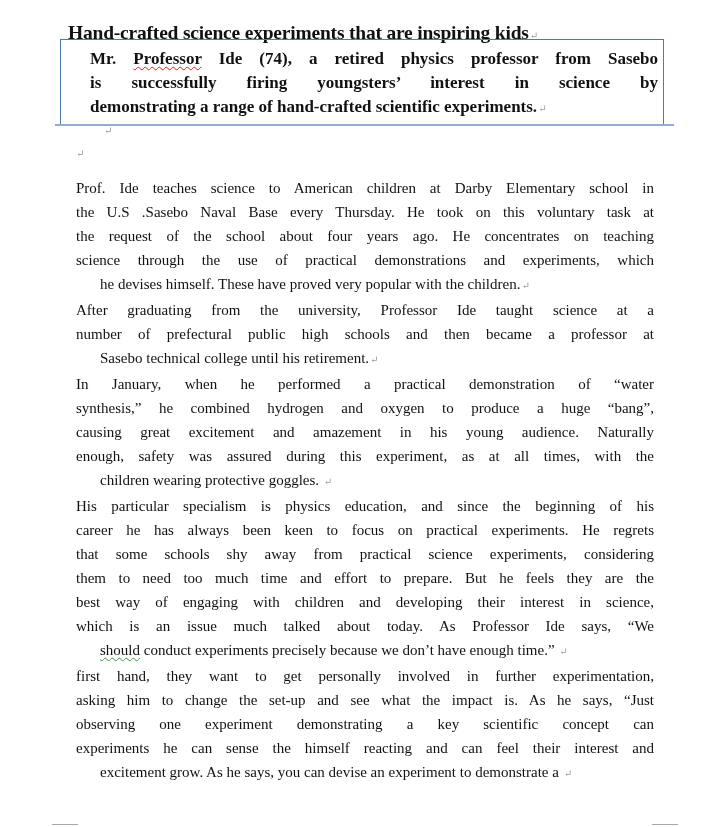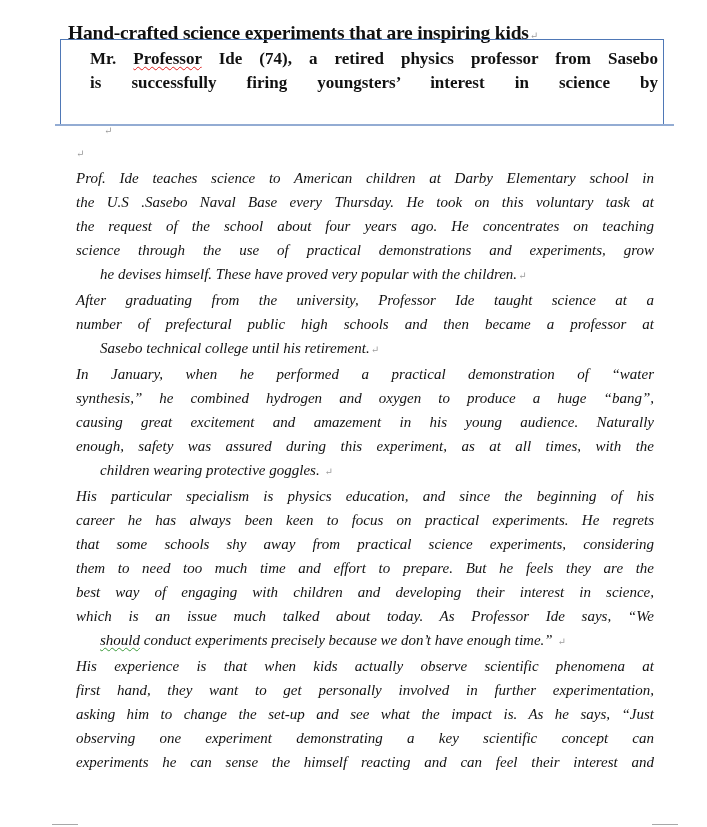--- a/index.html
+++ b/index.html
@@ -20,53 +20,54 @@
       position: absolute; left: 90px; top: 47px; width: 568px;
       font-size: 17px; font-weight: bold; line-height: 24px; text-align: justify; text-align-last: left;
     }
     .lead .line { display: block; text-align: justify; text-align-last: justify; }
     .lead .line.last { text-align-last: left; }
     .squiggle-red { text-decoration: underline wavy #e02020; text-decoration-thickness: 1px; text-underline-offset: 2px; }
     .squiggle-green { text-decoration: underline wavy #3a9a3a; text-decoration-thickness: 1px; text-underline-offset: 2px; }
     .mark1 { position: absolute; left: 104px; top: 125px; color: #9a9a9a; font-size: 10px; }
     .mark2 { position: absolute; left: 76px; top: 148px; color: #9a9a9a; font-size: 10px; }
     .body {
-      position: absolute; left: 76px; top: 166px; width: 578px;
-      font-size: 15px; line-height: 24px; font-style: italic;
+      position: absolute; left: 76px; top: 176px; width: 578px;
+      font-size: 15px; line-height: 24px;
     }
     .para { margin: 0; }
     .para .line { display: block; text-align: justify; text-align-last: justify; white-space: nowrap; }
     .para .line.last { text-align-last: left; margin-left: 24px; }
     .margin-mark { position: absolute; top: 824px; height: 1px; width: 26px; background: #a8a8a8; }
   </style>
 </head>
 <body>
 
 <div>
 
   <div class="title"><span>Hand-crafted science experiments that are inspiring kids</span><span class="pm">↵</span></div>
 
   <div class="box"></div>
   <div class="box-bottom"></div>
 
   <div class="lead">
     <span class="line"><span>Mr. </span><span class="squiggle-red">Professor</span><span> Ide (74), a retired physics professor from Sasebo</span></span>
     <span class="line">is successfully firing youngsters’ interest in science by</span>
+    <span class="line last"><span>demonstrating a range of hand-crafted scientific experiments.</span><span class="pm">↵</span></span>
   </div>
 
   <span class="mark1">↵</span>
   <span class="mark2">↵</span>
 
   <div class="body">
 
     <p class="para">
       <span class="line"> Prof. Ide teaches science to American children at Darby Elementary school in</span>
       <span class="line">the U.S .Sasebo Naval Base every Thursday. He took on this voluntary task at</span>
       <span class="line">the request of the school about four years ago. He concentrates on teaching</span>
-      <span class="line">science through the use of practical demonstrations and experiments, grow</span>
+      <span class="line">science through the use of practical demonstrations and experiments, which</span>
       <span class="line last"><span>he devises himself. These have proved very popular with the children.</span><span class="pm">↵</span></span>
     </p>
 
     <p class="para">
       <span class="line"> After graduating from the university, Professor Ide taught science at a</span>
       <span class="line">number of prefectural public high schools and then became a professor at</span>
       <span class="line last"><span>Sasebo technical college until his retirement.</span><span class="pm">↵</span></span>
     </p>
 
     <p class="para">
@@ -81,24 +82,24 @@
       <span class="line"> His particular specialism is physics education, and since the beginning of his</span>
       <span class="line">career he has always been keen to focus on practical experiments. He regrets</span>
       <span class="line">that some schools shy away from practical science experiments, considering</span>
       <span class="line">them to need too much time and effort to prepare. But he feels they are the</span>
       <span class="line">best way of engaging with children and developing their interest in science,</span>
       <span class="line">which is an issue much talked about today.  As Professor Ide says, “We</span>
       <span class="line last"><span class="squiggle-green">should</span><span> conduct experiments precisely because we don’t have enough time.” </span><span class="pm">↵</span></span>
     </p>
 
     <p class="para">
-      <span class="line"> His experience is that when kids actually observe scientific phenomena at</span>
       <span class="line">first hand, they want to get personally involved in further experimentation,</span>
       <span class="line">asking him to change the set-up and see what the impact is. As he says, “Just</span>
       <span class="line">observing one experiment demonstrating a key scientific concept can</span>
       <span class="line">experiments he can sense the himself reacting and can feel their interest and</span>
+      <span class="line last"><span>excitement grow. As he says, you can devise an experiment to demonstrate a </span><span class="pm">↵</span></span>
     </p>
 
   </div>
 
   <div class="margin-mark" style="left:52px;"></div>
   <div class="margin-mark" style="left:652px;"></div>
 </div>
 
 </body></html>

